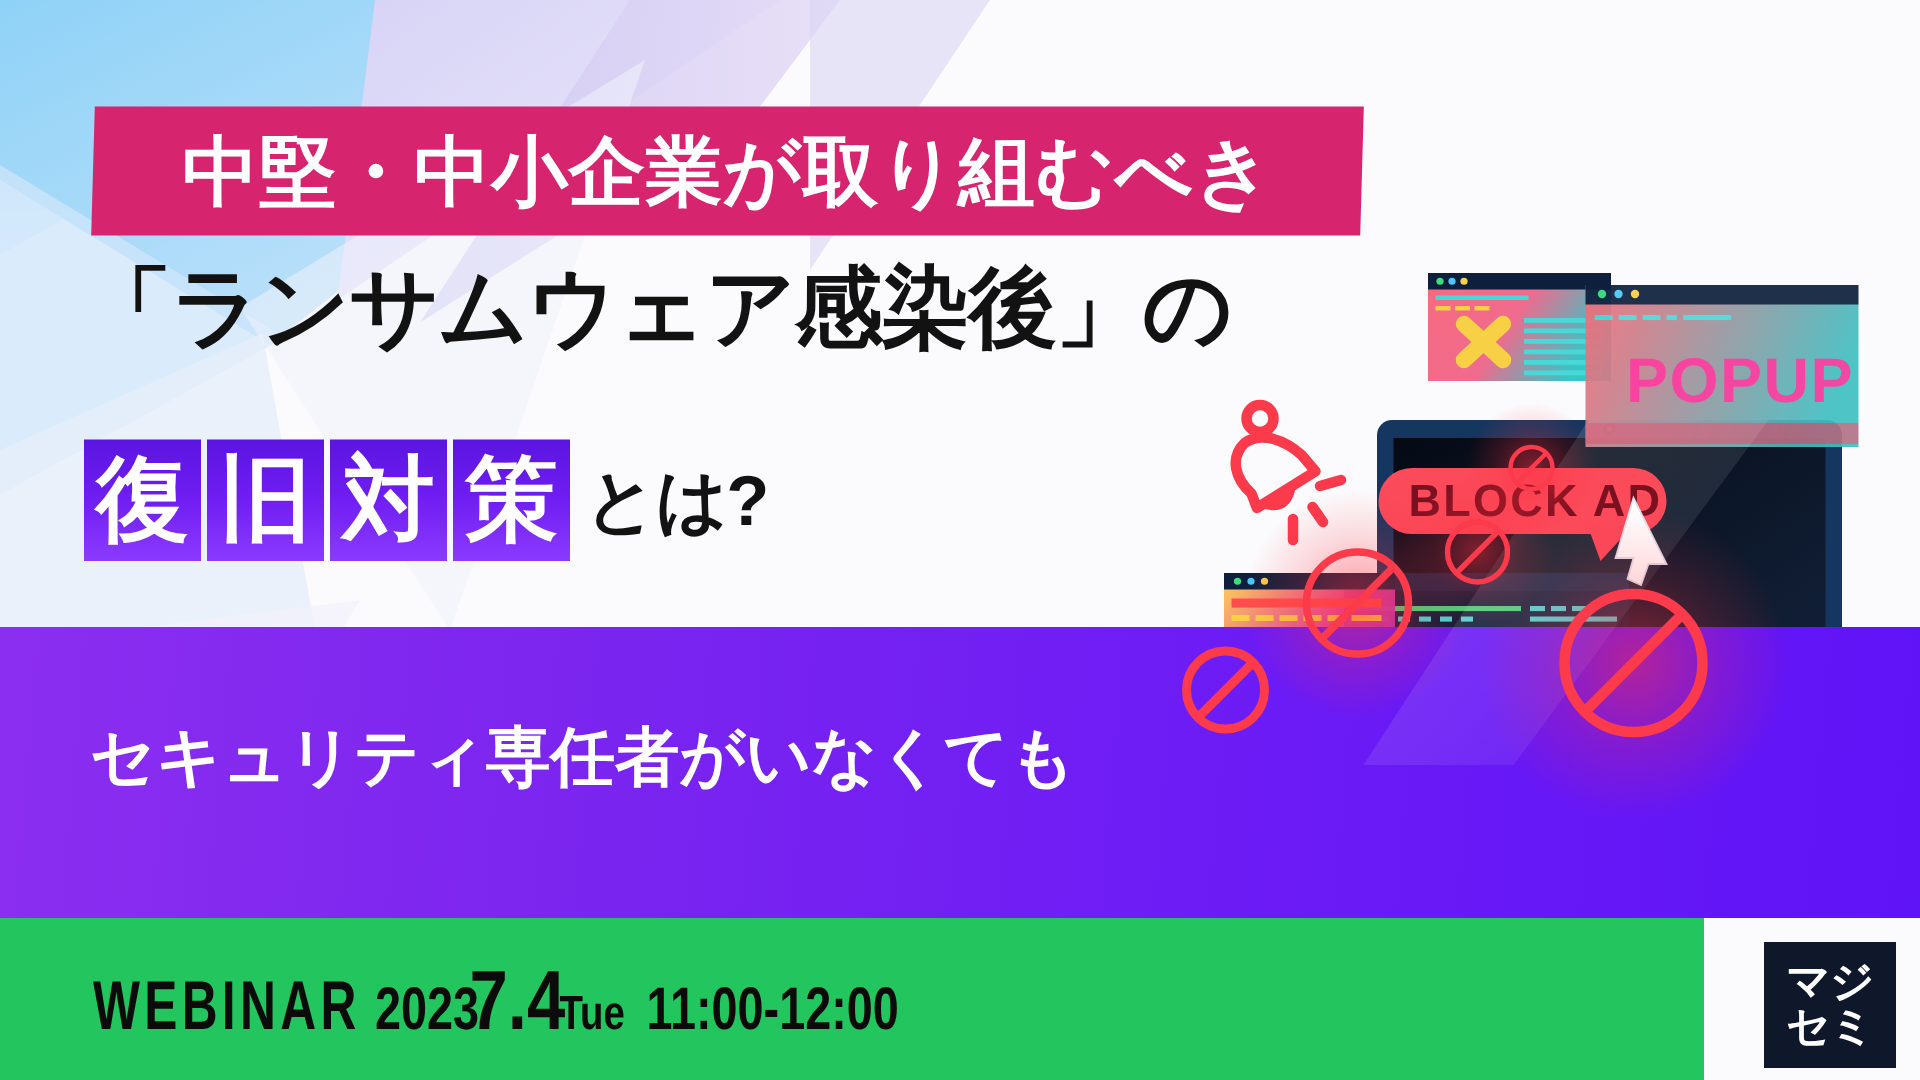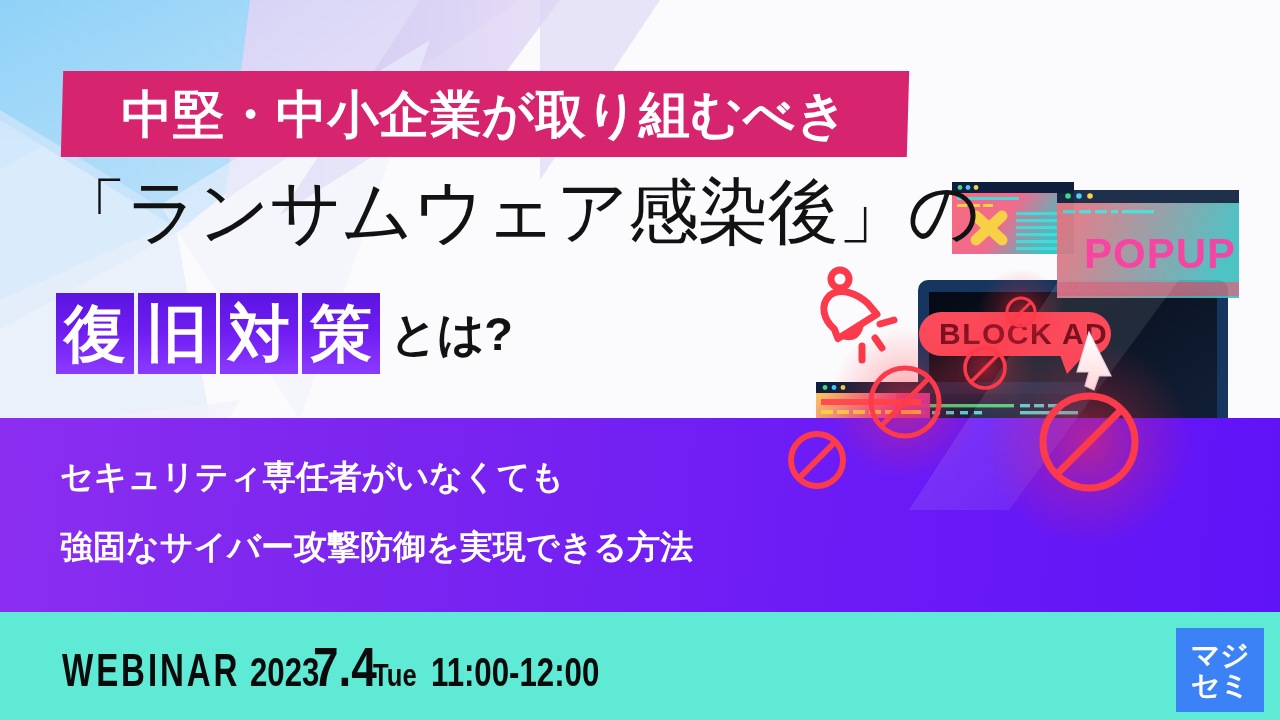--- a/index.html
+++ b/index.html
@@ -28,21 +28,21 @@
     transform:skewX(1.6deg);
     color:#ffffff;
     font-size:51px; font-weight:700; letter-spacing:0.5px;
     white-space:nowrap;
     line-height:1;
   }
 
   
   .headline-1 {
     position:absolute; left:56px; top:176px;
-    font-size:71px; font-weight:400; color:#121212;
+    font-size:59px; font-weight:700; color:#121212;
     letter-spacing:-1px; line-height:1; white-space:nowrap; z-index:6;
   }
   .headline-2 {
     position:absolute; left:56px; top:293px;
     display:flex; align-items:flex-start; z-index:6; white-space:nowrap;
   }
   .kanji-box {
     display:inline-flex; align-items:center; justify-content:center;
     width:78px; height:81px;
     background:linear-gradient(180deg,#5b15e0 0%,#6f1df2 48%,#8b3bff 100%);
@@ -55,42 +55,42 @@
   }
 
   
   .purple-band {
     position:absolute; left:0; top:418px; width:1280px; height:194px;
     background:linear-gradient(95deg,#8b2ef0 0%,#7b25ef 30%,#6d1cf5 62%,#5f13f7 100%);
     z-index:8;
   }
   .purple-band .sub-line {
     position:absolute; left:60px;
-    color:#ffffff; font-size:33px; font-weight:700; line-height:1;
-    letter-spacing:0px; white-space:nowrap;
+    color:#ffffff; font-size:43px; font-weight:700; line-height:1;
+    letter-spacing:0px; white-space:nowrap;margin-top:24px;
   }
   .sub1 { top:42px; }
   .sub2 { top:112px; }
 
   
-  .footer { position:absolute; left:0; top:612px; width:1280px; height:108px; background:#5eead4; z-index:9; }
+  .footer { position:absolute; left:0; top:612px; width:1136px; height:108px; background:#22c55e; z-index:9; }
   .footer-row {
     position:absolute; left:62px; top:22px;
     display:flex; align-items:baseline; color:#0b0b0b;
     font-family:"Liberation Sans Narrow","Liberation Sans", sans-serif;
   }
   .webinar-word { font-size:46px; font-weight:700; letter-spacing:4px; transform:scaleX(0.72); transform-origin:left center; }
   .year { font-size:40px; font-weight:700; transform:scaleX(0.78); transform-origin:left center; margin-left:-60px;}
   .bigdate { font-size:56px; font-weight:700; transform:scaleX(0.82); transform-origin:left center; margin-left:-26px; }
   .dow { font-size:32px; font-weight:700; transform:scaleX(0.8); transform-origin:left center; margin-left:-18px; }
   .timerange { font-size:40px; font-weight:700; transform:scaleX(0.78); transform-origin:left center; margin-left:4px; }
 
   .logo {
     position:absolute; left:1176px; top:628px; width:88px; height:84px;
-    background:#3b82f6; display:flex; flex-direction:column;
+    background:#0f172a; display:flex; flex-direction:column;
     align-items:center; justify-content:center; z-index:10;
   }
   .logo span {
     color:#ffffff; font-size:29px; font-weight:700; line-height:1.04;
     letter-spacing:-0.5px; display:block;
   }
 
   
   .illo { position:absolute; left:800px; top:160px; width:480px; height:400px; z-index:4; }
   .illo svg { display:block; }
@@ -276,21 +276,20 @@
         </g>
         <rect x="5" y="38" width="26" height="4" fill="#ff6b9d"></rect>
         <rect x="5" y="46" width="18" height="4" fill="#ff6b9d"></rect>
         <text x="24" y="92" font-family="'Liberation Sans',sans-serif" font-size="50" font-weight="700" fill="#121212">AD</text>
       </g>
     </svg>
   </div>
 
   <div class="purple-band">
     <div class="sub-line sub1">セキュリティ専任者がいなくても</div>
-    <div class="sub-line sub2">強固なサイバー攻撃防御を実現できる方法</div>
   </div>
 
   <div class="illo-front">
     <svg width="480" height="400" viewBox="0 0 480 400">
       <defs>
         <linearGradient id="popGrad" x1="0" y1="0" x2="1" y2="0.25">
           <stop offset="0%" stop-color="#f96a78"></stop>
             <stop offset="100%" stop-color="#3fbfc2"></stop>
         </linearGradient>
         <radialGradient id="glowRed2" cx="50%" cy="50%" r="50%">

